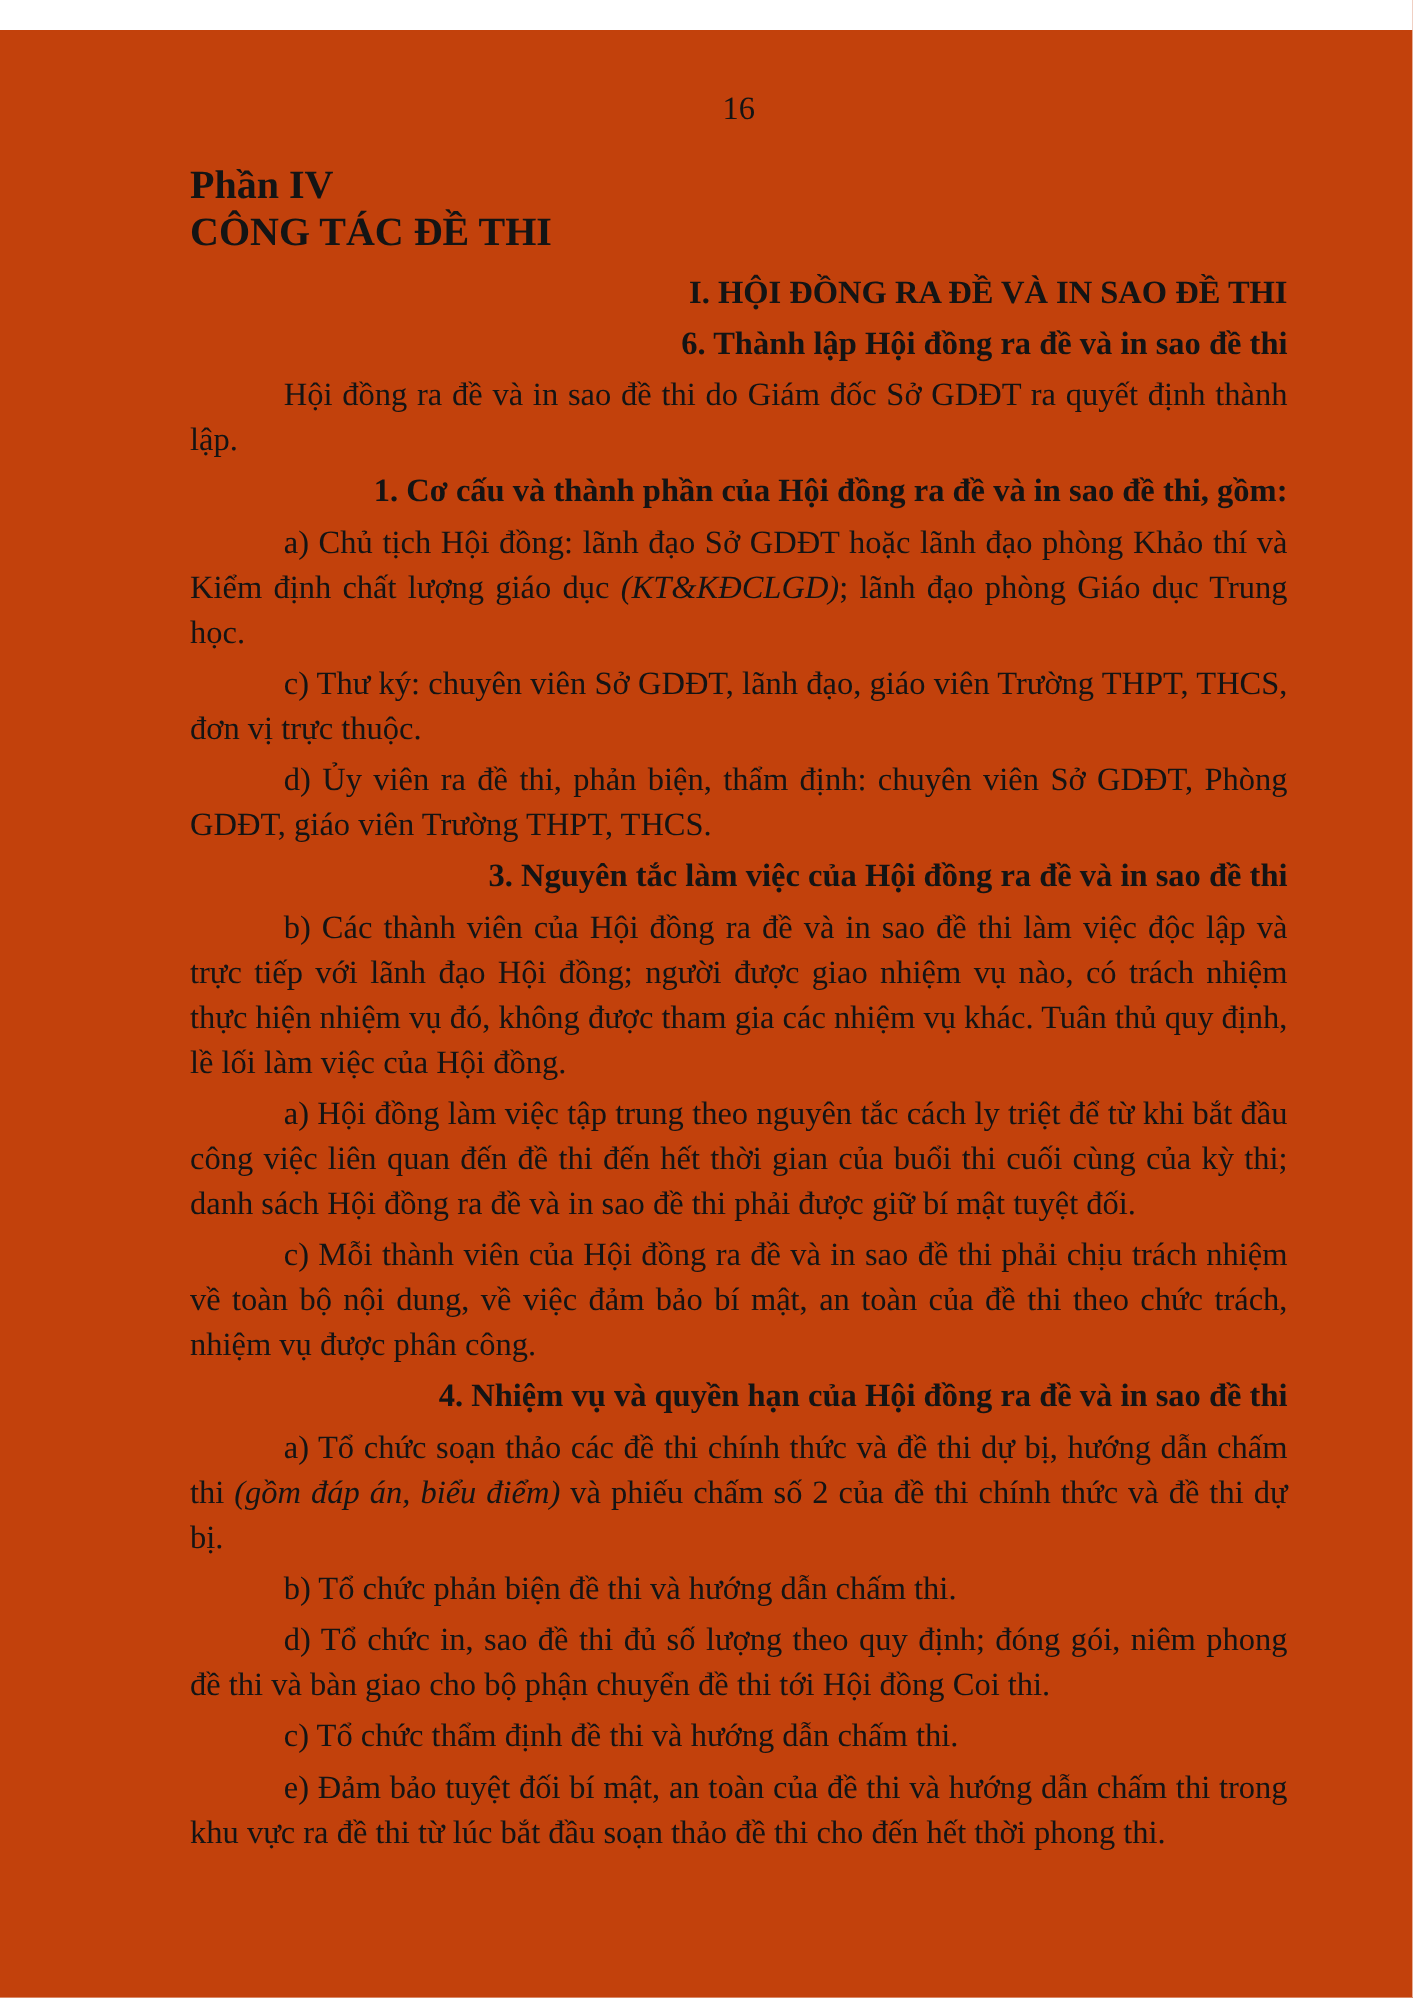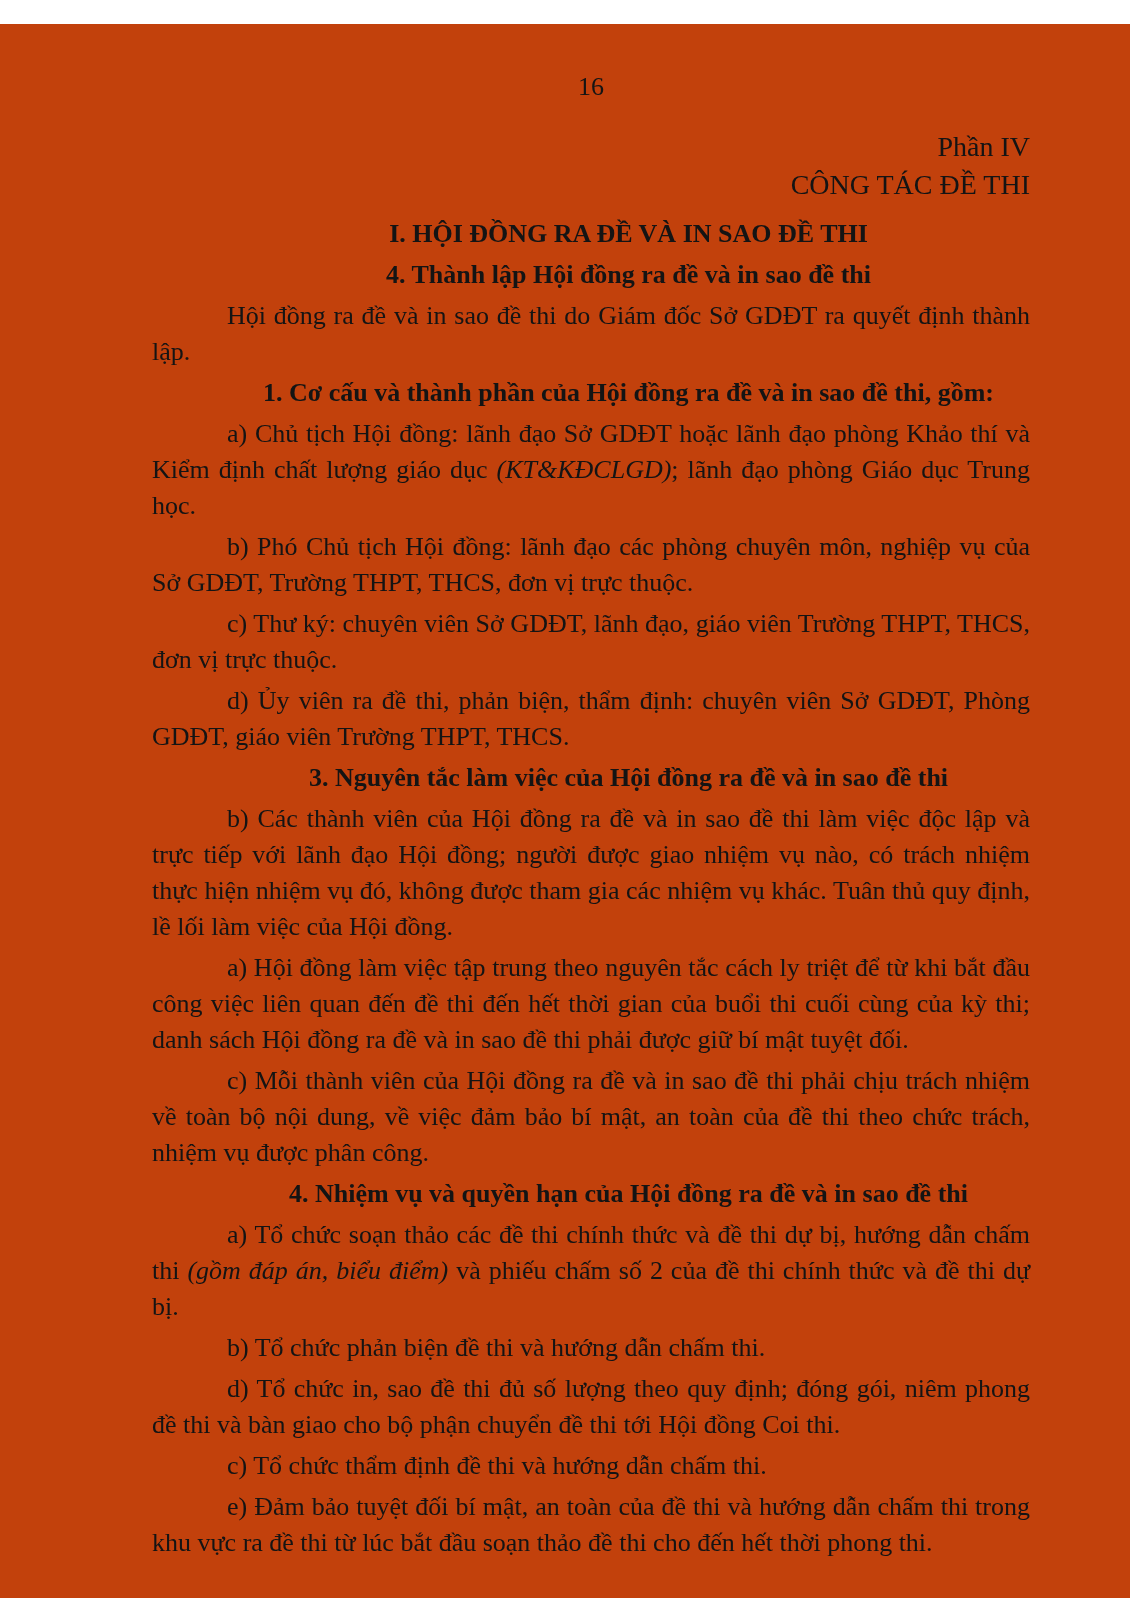--- a/index.html
+++ b/index.html
@@ -19,58 +19,57 @@
     color: #141414;
     margin-top: 24px;
   }
   .page-number {
     text-align: center;
     font-size: 26px;
     line-height: 30px;
     margin-bottom: 26px;
   }
   .doc-title-line {
-    text-align: right;
-    font-weight: normal;
-    font-size: 28px;
+    text-align: left;
+    font-weight: bold;
+    font-size: 32px;
     line-height: 38px;
   }
   .doc-title-block { margin-bottom: 12px; }
   #doc-body p.para {
     font-size: 26px;
     line-height: 36px;
     margin: 0 0 5px 0;
     text-indent: 75px;
   }
   #doc-body p.section,
   #doc-body p.heading {
     font-weight: bold;
-    text-align: center;
+    text-align: right;
   }
   #doc-body p.body {
     text-align: justify;
   }
   #doc-body span.it { font-style: italic; }
 </style>
 </head>
 <body>
 
 <div class="page">
   <div class="page-number">16</div>
   <div class="doc-title-block">
     <div class="doc-title-line">Phần IV</div>
     <div class="doc-title-line">CÔNG TÁC ĐỀ THI</div>
   </div>
   <div id="doc-body">
       <p class="para section">I. HỘI ĐỒNG RA ĐỀ VÀ IN SAO ĐỀ THI</p>
-      <p class="para heading">4. Thành lập Hội đồng ra đề và in sao đề thi</p>
+      <p class="para heading">6. Thành lập Hội đồng ra đề và in sao đề thi</p>
       <p class="para body">Hội đồng ra đề và in sao đề thi do Giám đốc Sở GDĐT ra quyết định thành lập.</p>
       <p class="para heading">1. Cơ cấu và thành phần của Hội đồng ra đề và in sao đề thi, gồm:</p>
       <p class="para body"><span>a) Chủ tịch Hội đồng: lãnh đạo Sở GDĐT hoặc lãnh đạo phòng Khảo thí và Kiểm định chất lượng giáo dục </span><span class="it">(KT&amp;KĐCLGD)</span><span>; lãnh đạo phòng Giáo dục Trung học.</span></p>
-      <p class="para body">b) Phó Chủ tịch Hội đồng: lãnh đạo các phòng chuyên môn, nghiệp vụ của Sở GDĐT, Trường THPT, THCS, đơn vị trực thuộc.</p>
       <p class="para body">c) Thư ký: chuyên viên Sở GDĐT, lãnh đạo, giáo viên Trường THPT, THCS, đơn vị trực thuộc.</p>
       <p class="para body">d) Ủy viên ra đề thi, phản biện, thẩm định: chuyên viên Sở GDĐT, Phòng GDĐT, giáo viên Trường THPT, THCS.</p>
       <p class="para heading">3. Nguyên tắc làm việc của Hội đồng ra đề và in sao đề thi</p>
       <p class="para body">b) Các thành viên của Hội đồng ra đề và in sao đề thi làm việc độc lập và trực tiếp với lãnh đạo Hội đồng; người được giao nhiệm vụ nào, có trách nhiệm thực hiện nhiệm vụ đó, không được tham gia các nhiệm vụ khác. Tuân thủ quy định, lề lối làm việc của Hội đồng.</p>
       <p class="para body">a) Hội đồng làm việc tập trung theo nguyên tắc cách ly triệt để từ khi bắt đầu công việc liên quan đến đề thi đến hết thời gian của buổi thi cuối cùng của kỳ thi; danh sách Hội đồng ra đề và in sao đề thi phải được giữ bí mật tuyệt đối.</p>
       <p class="para body">c) Mỗi thành viên của Hội đồng ra đề và in sao đề thi phải chịu trách nhiệm về toàn bộ nội dung, về việc đảm bảo bí mật, an toàn của đề thi theo chức trách, nhiệm vụ được phân công.</p>
       <p class="para heading">4. Nhiệm vụ và quyền hạn của Hội đồng ra đề và in sao đề thi</p>
       <p class="para body"><span>a) Tổ chức soạn thảo các đề thi chính thức và đề thi dự bị, hướng dẫn chấm thi </span><span class="it">(gồm đáp án, biểu điểm)</span><span> và phiếu chấm số 2 của đề thi chính thức và đề thi dự bị.</span></p>
       <p class="para body">b) Tổ chức phản biện đề thi và hướng dẫn chấm thi.</p>
       <p class="para body">d) Tổ chức in, sao đề thi đủ số lượng theo quy định; đóng gói, niêm phong đề thi và bàn giao cho bộ phận chuyển đề thi tới Hội đồng Coi thi.</p>

